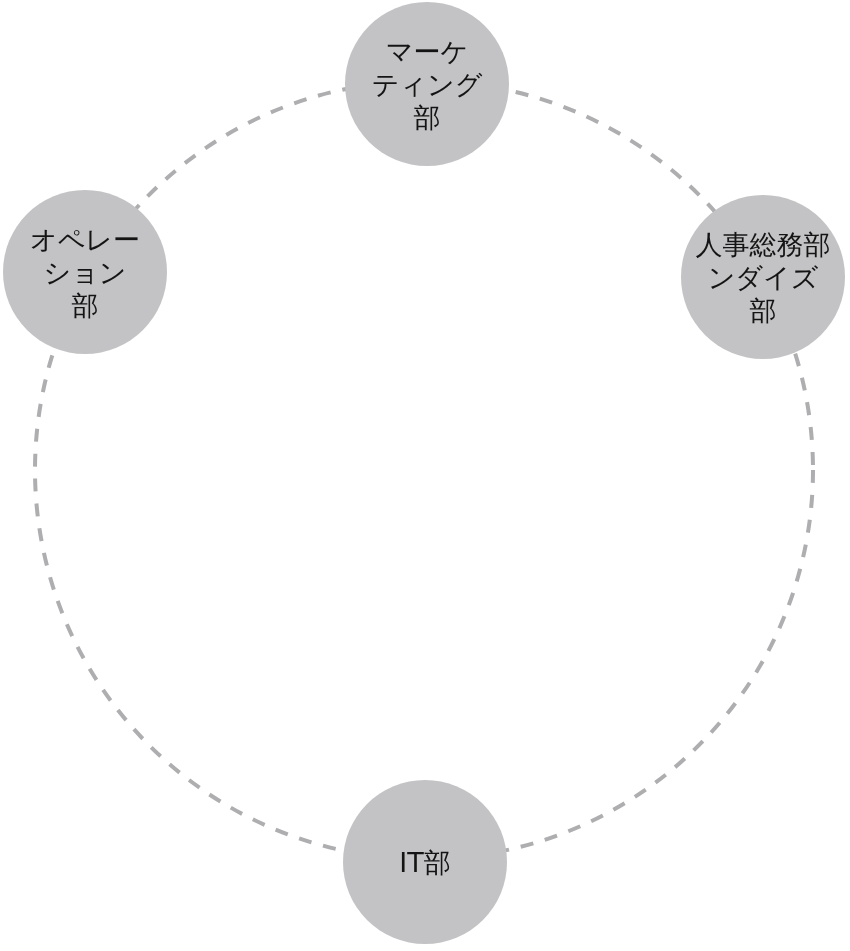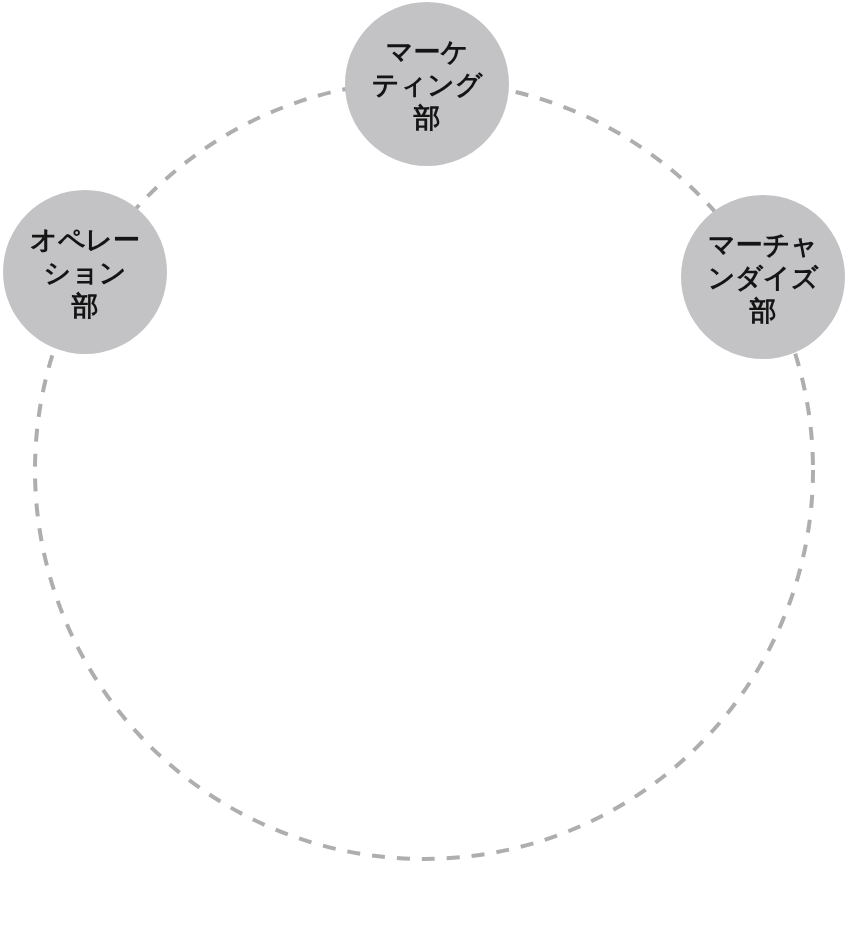--- a/index.html
+++ b/index.html
@@ -42,21 +42,21 @@
     background: var(--circle-fill);
     display: flex;
     align-items: center;
     justify-content: center;
   }
   .node-label {
     display: block;
     width: 100%;
     text-align: center;
     white-space: pre-line;
-    font-weight: bold;
+    font-weight: normal;
     font-size: 27px;
     line-height: 33px;
     color: var(--text-color);
     letter-spacing: 0px;
   }
   
   .pos-top        { left: 345px; top: 2px; }
   .pos-top-right  { left: 681px; top: 195px; }
   .pos-bot-right  { left: 680px; top: 579px; }
   .pos-bottom     { left: 343px; top: 780px; }
@@ -72,26 +72,29 @@
     <circle cx="424" cy="470" r="389"></circle>
   </svg>
 
   <div class="node pos-top">
     <span class="node-label">マーケ
 ティング
 部</span>
   </div>
 
   <div class="node pos-top-right">
-    <span class="node-label">マーチャ
+    <span class="node-label">人事総務部
 ンダイズ
 部</span>
   </div>
 
 
+  <div class="node pos-bottom">
+    <span class="node-label">IT部</span>
+  </div>
 
 
   <div class="node pos-top-left">
     <span class="node-label">オペレー
 ション
 部</span>
   </div>
 
 </div>
 

